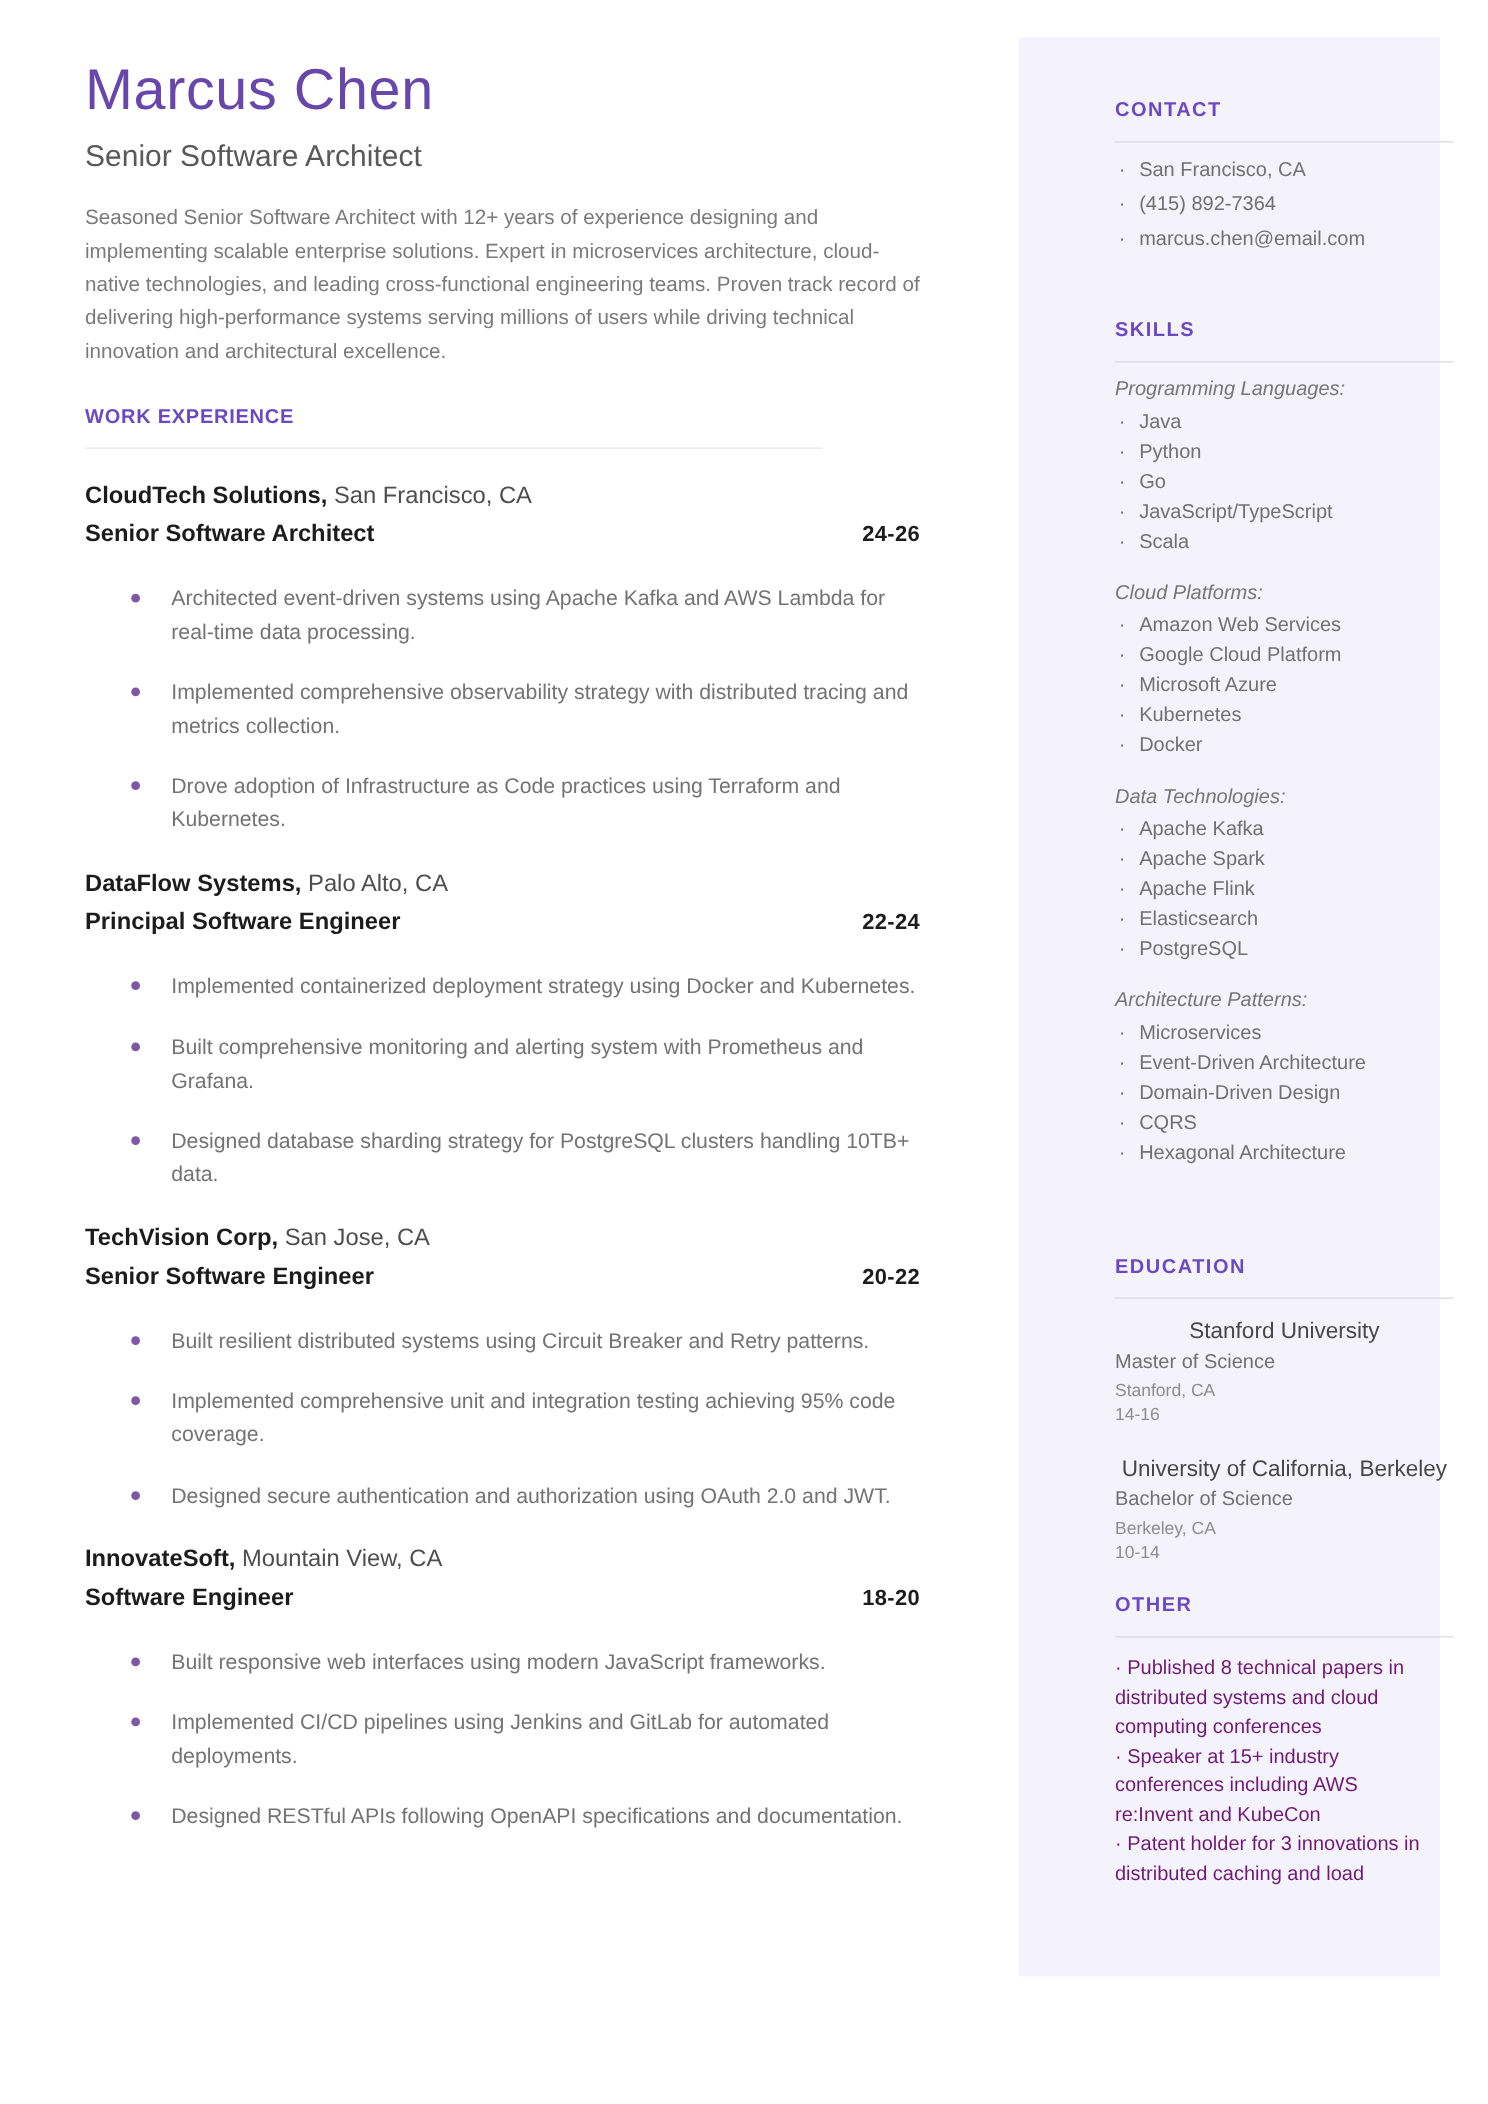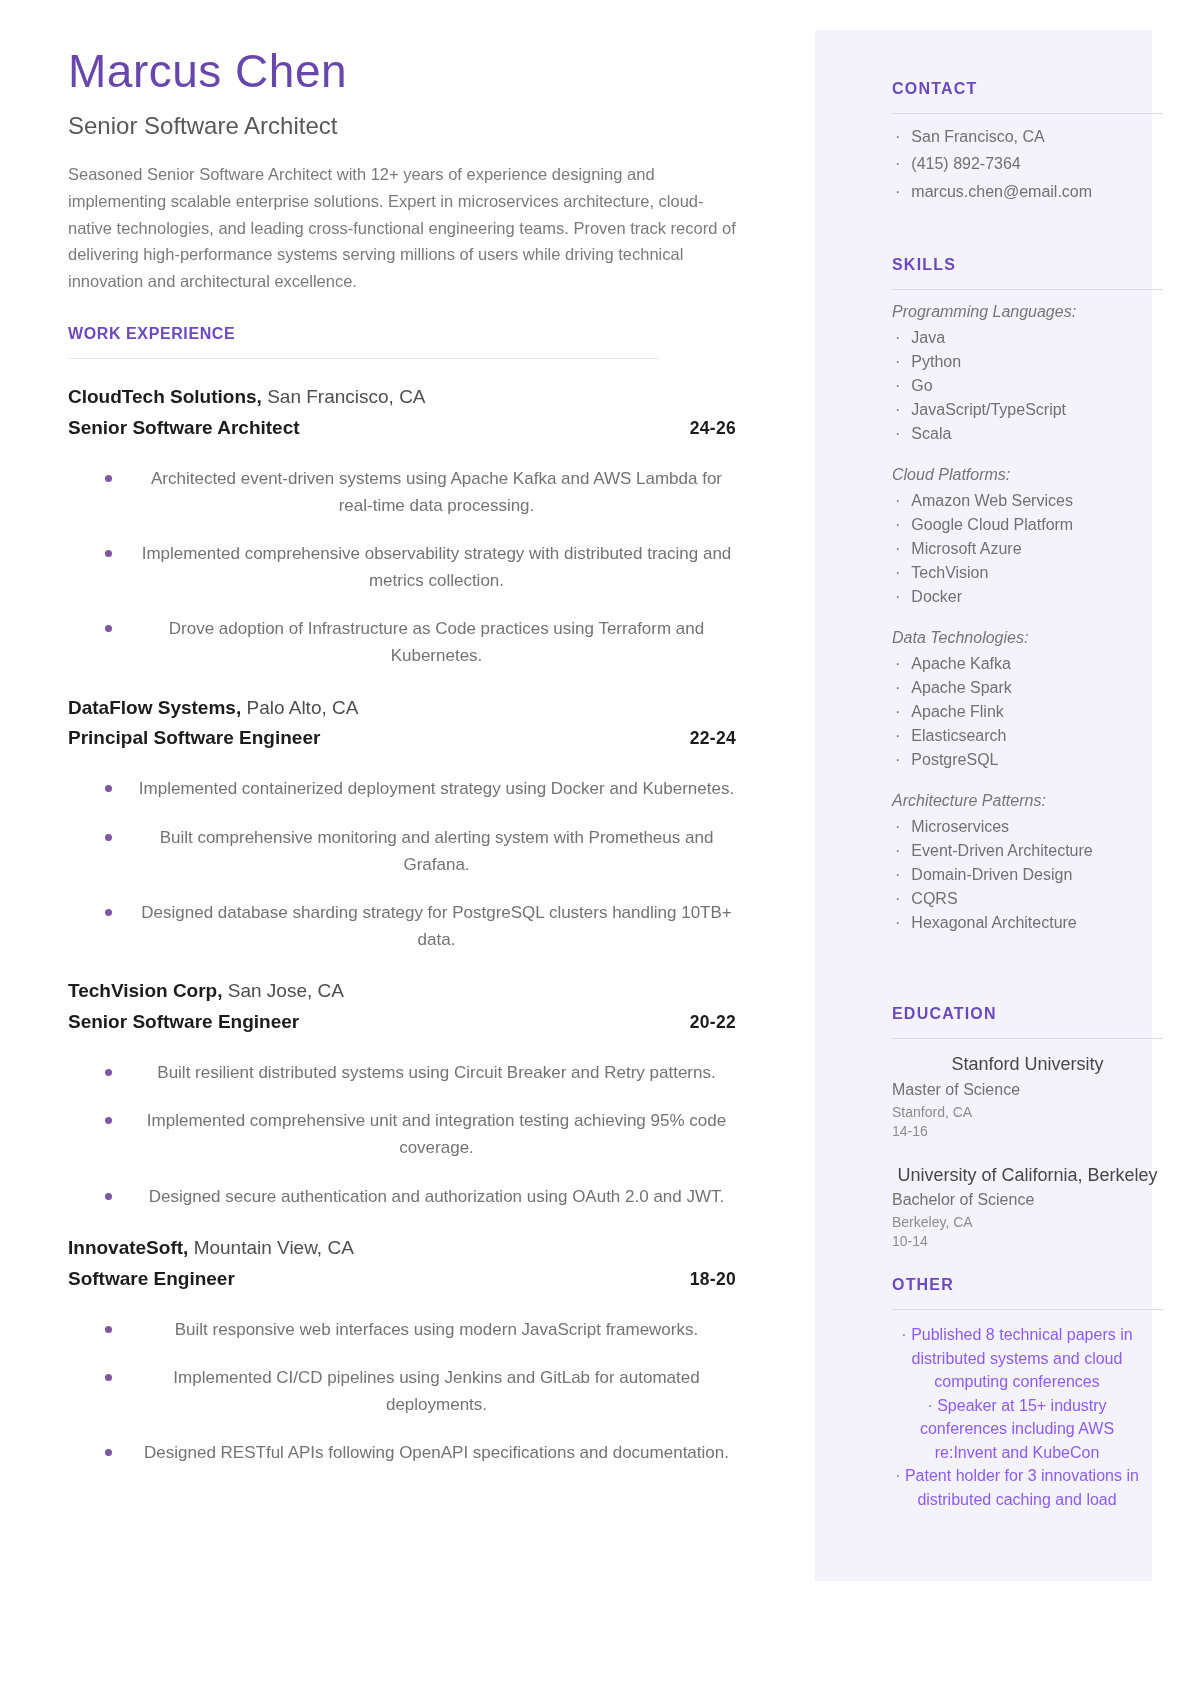--- a/index.html
+++ b/index.html
@@ -16,21 +16,21 @@
   .summary{margin:21px 0 0;font-size:16.5px;line-height:1.62;color:#7a7a7a;}
   .sec-heading{margin:30px 0 0;font-size:16px;font-weight:700;color:#6b4ac1;letter-spacing:.6px;}
   .main-rule{border:0;border-top:1px solid #e6e4ea;margin:15px 0 0;width:590px;}
 
   .job{margin-top:26px;}
   .company-line{font-size:19px;color:#4e4e4e;line-height:1.25;}
   .company{font-weight:700;color:#1c1c1c;}
   .title-row{display:flex;justify-content:space-between;align-items:baseline;margin-top:8px;}
   .job-title{font-size:19px;font-weight:700;color:#1c1c1c;}
   .job-dates{font-size:17.5px;font-weight:700;color:#1c1c1c;letter-spacing:.3px;}
-  .bullets{list-style:none;margin:26px 0 0;padding:0;text-align:center;}
+  .bullets{list-style:none;margin:26px 0 0;padding:0;}
   .bullet{display:flex;margin-bottom:21px;}
   .bullet-dot{flex:none;width:7px;height:7px;border-radius:50%;background:#7e57a5;margin:10px 0 0 37px;}
   .bullet-text{margin-left:25px;width:600px;font-size:17px;line-height:1.6;color:#737373;}
 
   
   .sidebar{position:absolute;left:892px;top:80px;width:271px;}
   .side-heading{margin:0;font-size:16px;font-weight:700;color:#6b4ac1;letter-spacing:1.2px;}
   .side-rule{border:0;border-top:1px solid #dcd8e8;margin:15px 0 13px;}
   .side-list{list-style:none;margin:0;padding:0;font-size:16px;color:#717171;}
   .side-list li{display:flex;padding-left:3px;line-height:1.28;margin-bottom:6px;}
@@ -44,21 +44,21 @@
   .skill-list li{margin-bottom:4px;line-height:1.25;}
 
   .edu-section{margin-top:72px;}
   .school + .school{margin-top:24px;}
   .school-name{font-size:18px;color:#474747;line-height:1.35;text-align:center;}
   .school-degree{font-size:16px;color:#717171;margin-top:4px;}
   .school-loc{font-size:14px;color:#8d8d8d;margin-top:5px;}
   .school-dates{font-size:14px;color:#8d8d8d;margin-top:3px;}
 
   .other-section{margin-top:27px;}
-  .other-item{margin:0;width:250px;font-size:16px;line-height:1.47;color:#8b5cf6;text-align:center;}
+  .other-item{margin:0;width:250px;font-size:16px;line-height:1.47;color:#701a75;}
   .other-item::before{content:"\00B7\0020";}
 </style>
 </head>
 <body>
 
 <div class="page">
 
   <div class="sidebar-bg"></div>
 
   <div class="main">
@@ -198,21 +198,21 @@
           <li>Scala</li>
         </ul>
       </div>
 
       <div class="skill-group">
         <p class="skill-label">Cloud Platforms:</p>
         <ul class="side-list skill-list">
           <li>Amazon Web Services</li>
           <li>Google Cloud Platform</li>
           <li>Microsoft Azure</li>
-          <li>TechVision</li>
+          <li>Kubernetes</li>
           <li>Docker</li>
         </ul>
       </div>
 
       <div class="skill-group">
         <p class="skill-label">Data Technologies:</p>
         <ul class="side-list skill-list">
           <li>Apache Kafka</li>
           <li>Apache Spark</li>
           <li>Apache Flink</li>

